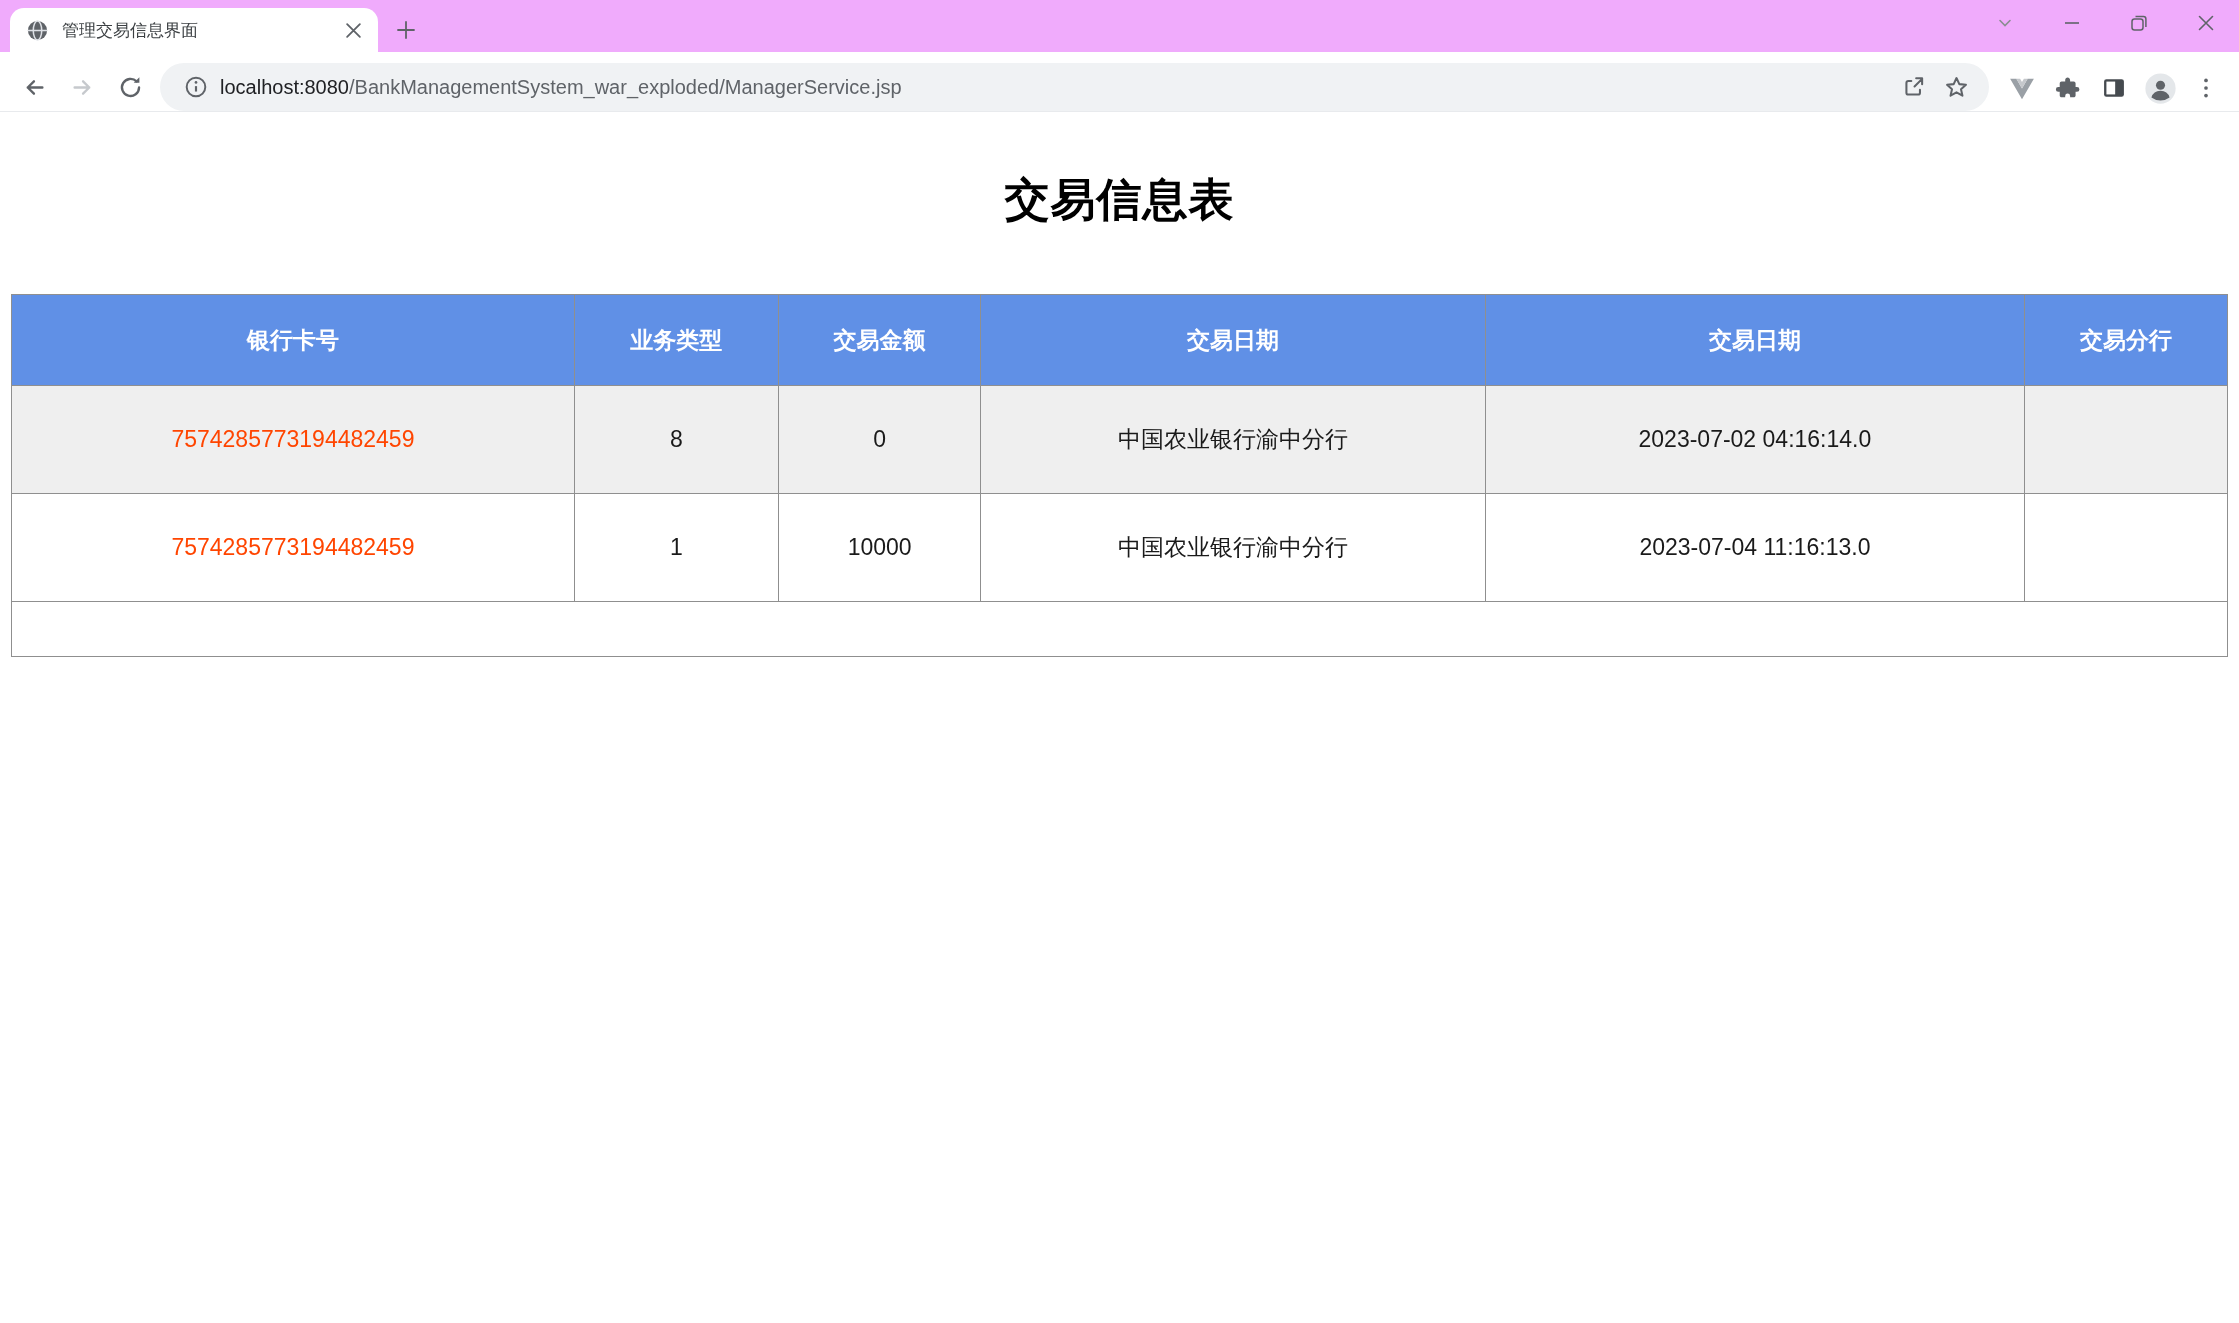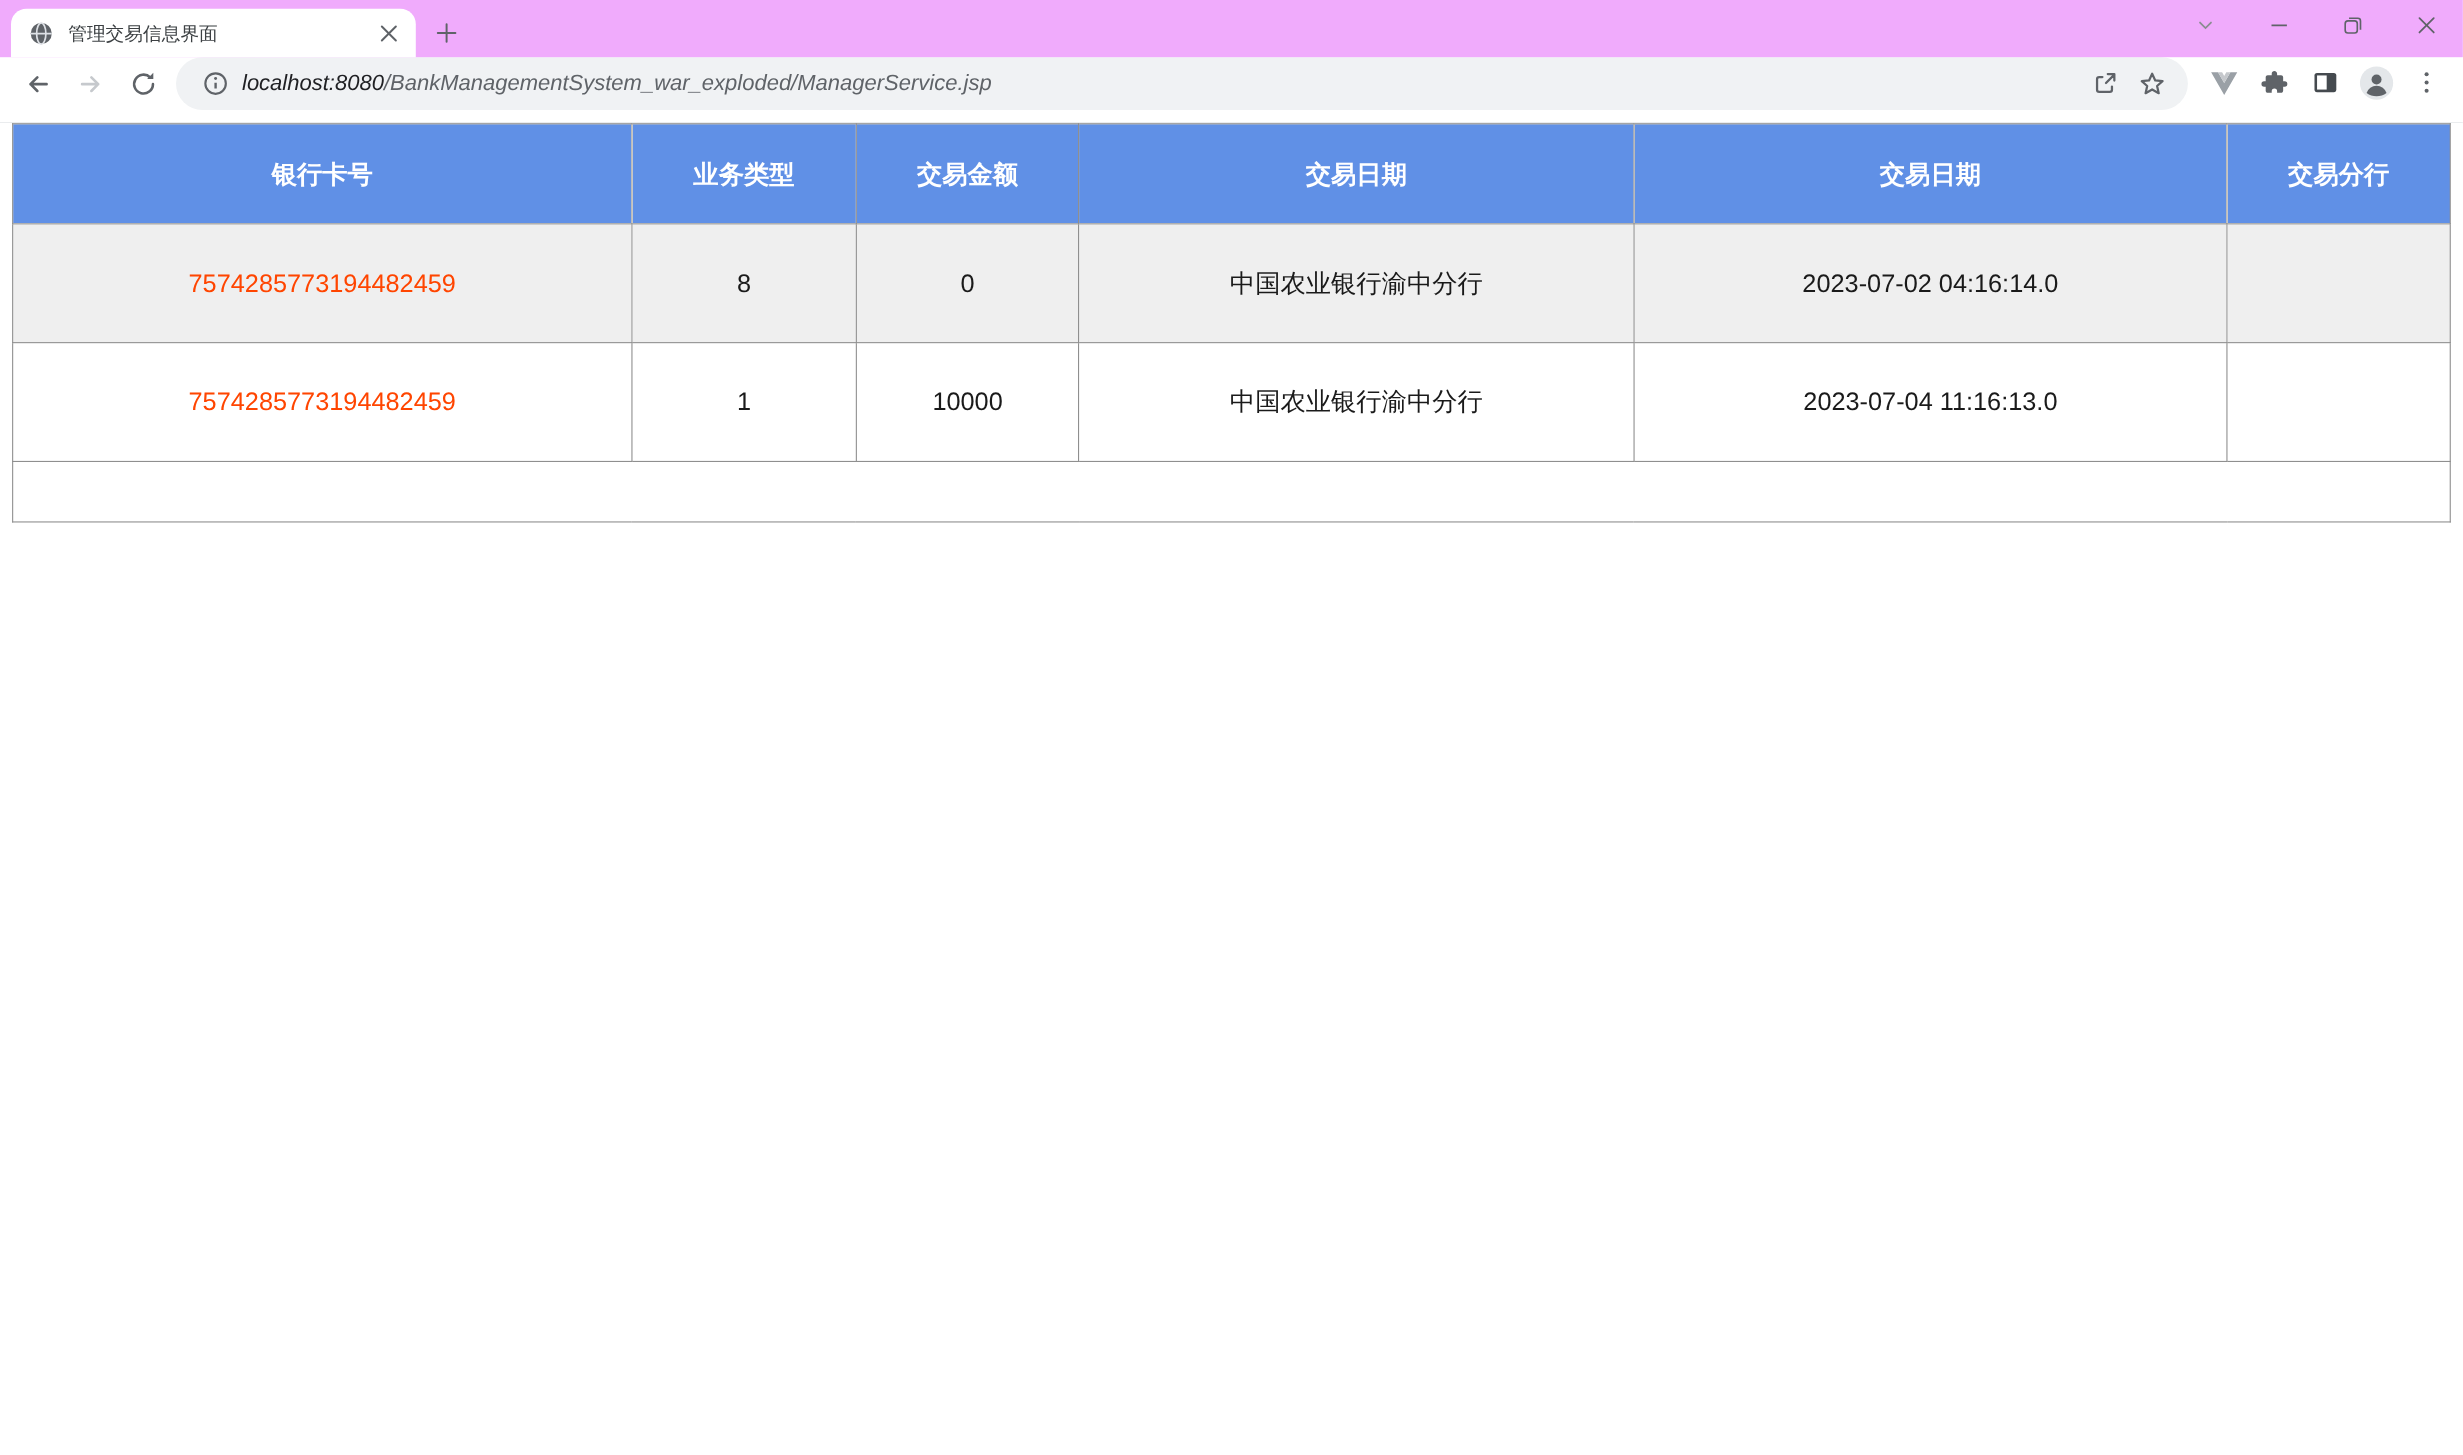--- a/index.html
+++ b/index.html
@@ -11,21 +11,21 @@
   .tab { margin-left: 10px; width: 368px; height: 44px; background: #fff; border-radius: 14px 14px 0 0;
          display: flex; align-items: center; padding: 0 10px 0 16px; }
   .favicon { width: 23px; height: 23px; margin-right: 13px; flex: 0 0 auto; }
   .tab-title { font-size: 17px; color: #3C4043; flex: 1; white-space: nowrap; overflow: hidden; }
   .tab-close { width: 30px; height: 30px; border-radius: 50%; display: flex; align-items: center; justify-content: center; cursor: pointer; }
   .newtab { width: 40px; height: 40px; margin-left: 8px; margin-bottom: 2px; display: flex; align-items: center; justify-content: center; border-radius: 50%; cursor: pointer; }
   .win-controls { position: absolute; top: 0; right: 0; height: 46px; display: flex; }
   .win-btn { width: 67px; height: 46px; display: flex; align-items: center; justify-content: center; cursor: pointer; }
 
   
-  .toolbar { height: 60px; background: #fff; display: flex; align-items: flex-start; padding: 0 10px; border-bottom: 1px solid #E8EAED; font-style: italic; }
+  .toolbar { height: 60px; background: #fff; display: flex; align-items: flex-end; padding: 0 10px; border-bottom: 1px solid #E8EAED; }
   .nav-btn { width: 48px; height: 48px; display: flex; align-items: center; justify-content: center; border-radius: 50%; cursor: pointer; flex: 0 0 auto; }
   .addressbar { flex: 1; height: 48px; background: #F0F2F4; border-radius: 24px; margin: 0 10px 0 6px;
                 display: flex; align-items: center; padding: 0 12px 0 16px; min-width: 0; }
   .addr-info { width: 40px; height: 40px; display: flex; align-items: center; justify-content: center; border-radius: 50%; flex: 0 0 auto; }
   .url { flex: 1; font-size: 20px; white-space: nowrap; overflow: hidden; margin-left: 4px; }
   .url .host { color: #202124; }
   .url .path { color: #5F6368; }
   .pill-btn { width: 42px; height: 42px; display: flex; align-items: center; justify-content: center; border-radius: 50%; flex: 0 0 auto; cursor: pointer; }
   .ext-btn { width: 46px; height: 46px; display: flex; align-items: center; justify-content: center; border-radius: 50%; flex: 0 0 auto; cursor: pointer; }
 
@@ -160,20 +160,21 @@
   <div class="ext-btn">
     <svg width="26" height="26" viewBox="0 0 24 24">
       <circle cx="12" cy="5" r="1.7" fill="#5F6368"></circle>
       <circle cx="12" cy="12" r="1.7" fill="#5F6368"></circle>
       <circle cx="12" cy="19" r="1.7" fill="#5F6368"></circle>
     </svg>
   </div>
 </div>
 
 <div class="page">
+  <h1>交易信息表</h1>
 
   <table class="tx">
     <colgroup>
       <col style="width:25.4%">
         <col style="width:9.2%">
         <col style="width:9.15%">
       <col style="width:22.75%">
         <col style="width:24.35%">
         <col style="width:9.15%">
     </colgroup>

